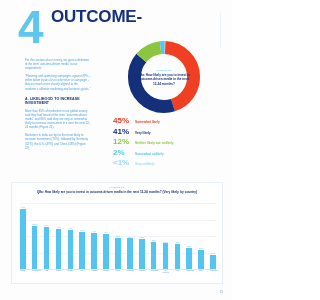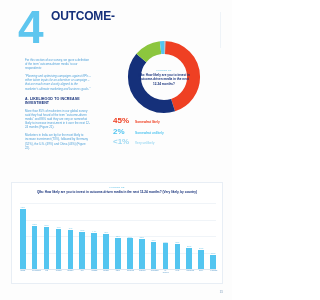--- a/index.html
+++ b/index.html
@@ -14,21 +14,21 @@
 
   
   .header{position:absolute;left:18px;top:6px;width:200px;height:46px;}
   .bignum{
     position:absolute;left:0;top:-2px;
     font-size:46px;line-height:46px;font-weight:bold;
     color:#5ec6ef;letter-spacing:-2px;
   }
   .title{
     position:absolute;left:33px;top:5px;
-    font-size:12px;line-height:11.6px;font-weight:bold;
+    font-size:17px;line-height:11.6px;font-weight:bold;
     color:#15307a;letter-spacing:-0.2px;
   }
   .title div{white-space:nowrap;}
 
   
   .leftcol{position:absolute;left:25px;top:58px;width:66px;}
   .intro{
     font-size:2.9px;line-height:4.1px;color:#4a9fd8;
     margin:0 0 4px 0;
   }
@@ -146,20 +146,28 @@
         <div class="figlabel">FIGURE 21</div>
         <div class="donutq">Q8a: How likely are you to invest in outcome-driven media in the next 12-24 months?</div>
       </div>
     </div>
   </div>
 
   <div class="legend">
     <div class="lrow">
       <span class="lpct" style="color:#ef4023">45%</span>
       <span class="ltxt" style="color:#ef4023">Somewhat likely</span>
+    </div>
+    <div class="lrow">
+      <span class="lpct" style="color:#15307a">41%</span>
+      <span class="ltxt" style="color:#15307a">Very likely</span>
+    </div>
+    <div class="lrow">
+      <span class="lpct" style="color:#8cc63e">12%</span>
+      <span class="ltxt" style="color:#8cc63e">Neither likely nor unlikely</span>
     </div>
     <div class="lrow">
       <span class="lpct" style="color:#53c5f0">2%</span>
       <span class="ltxt" style="color:#53c5f0">Somewhat unlikely</span>
     </div>
     <div class="lrow">
       <span class="lpct" style="color:#9fd9f2">&lt;1%</span>
       <span class="ltxt" style="color:#9fd9f2">Very unlikely</span>
     </div>
   </div>

